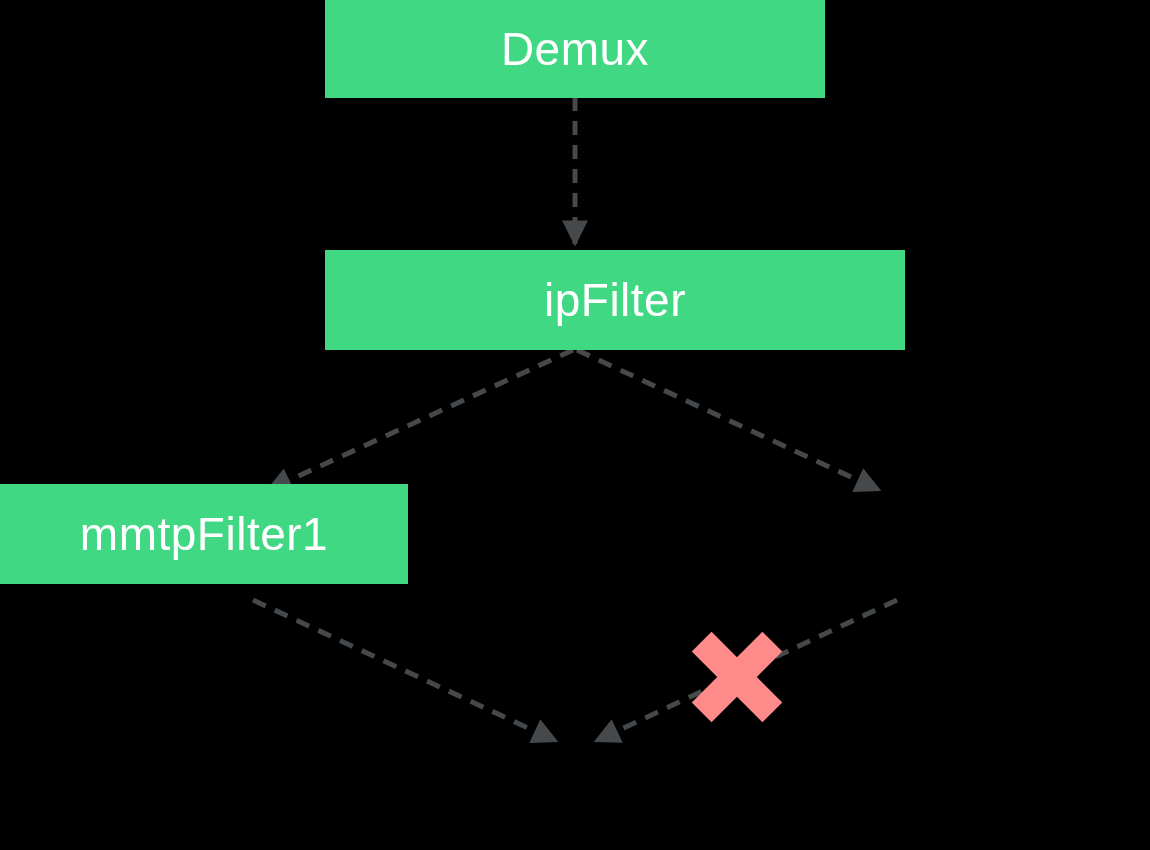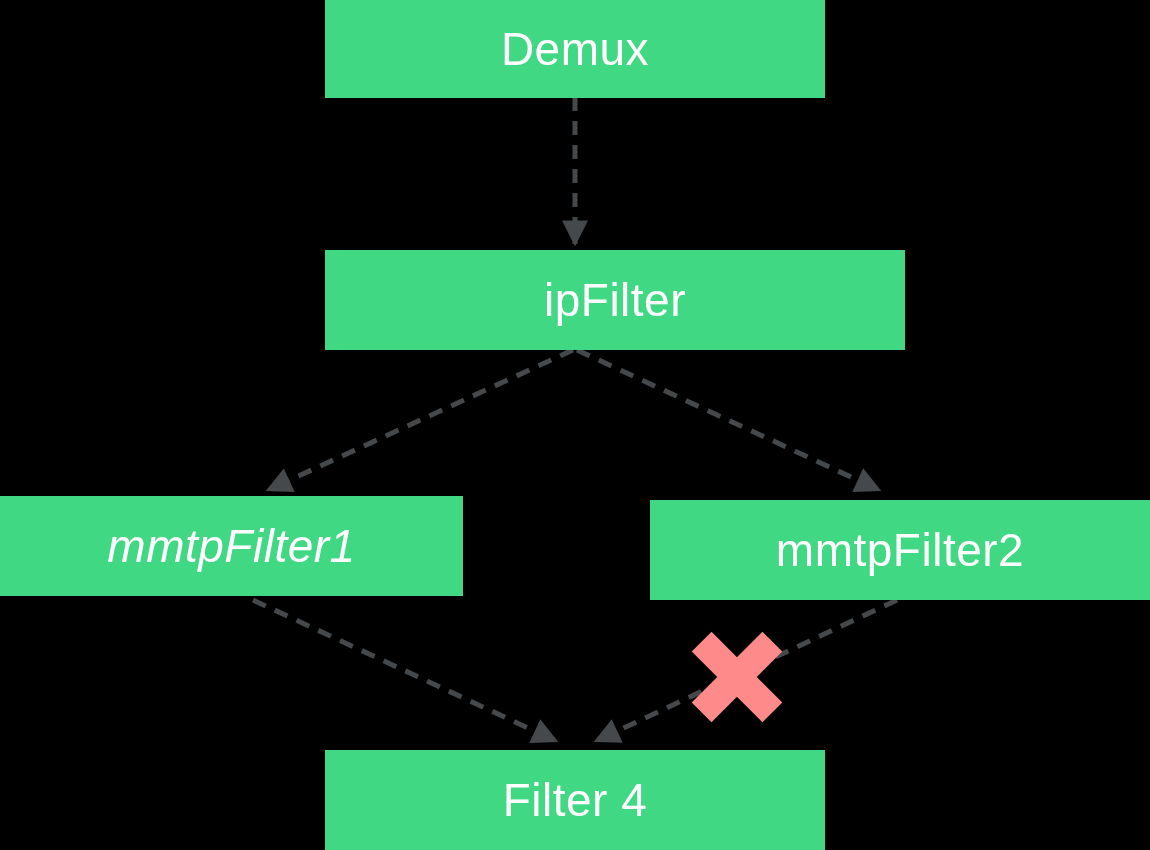--- a/index.html
+++ b/index.html
@@ -47,21 +47,21 @@
   }
   .node-label {
     color: var(--node-text);
     font-size: 46px;
     font-weight: 400;
     letter-spacing: 0.5px;
     white-space: nowrap;
   }
   .node-demux        { left: 325px; top: 0;     width: 500px; height: 98px;  }
   .node-ipfilter     { left: 325px; top: 250px; width: 580px; height: 100px; }
-  .node-mmtpfilter1  { left: 0;     top: 496px; width: 463px; height: 100px; font-style: italic; }
+  .node-mmtpfilter1  { left: 0;     top: 484px; width: 408px; height: 100px; }
   .node-mmtpfilter2  { left: 650px; top: 500px; width: 500px; height: 100px; }
   .node-filter4      { left: 325px; top: 750px; width: 500px; height: 100px; }
 </style>
 </head>
 <body>
 
 <div class="canvas">
 
   <svg class="edges" viewBox="0 0 1150 850" xmlns="http://www.w3.org/2000/svg">
     <defs>
@@ -87,21 +87,15 @@
   </div>
 
   <div class="node node-ipfilter">
     <span class="node-label">ipFilter</span>
   </div>
 
   <div class="node node-mmtpfilter1">
     <span class="node-label">mmtpFilter1</span>
   </div>
 
-  <div class="node node-mmtpfilter2">
-    <span class="node-label">mmtpFilter2</span>
-  </div>
 
-  <div class="node node-filter4">
-    <span class="node-label">Filter 4</span>
-  </div>
 
 </div>
 
 </body></html>

